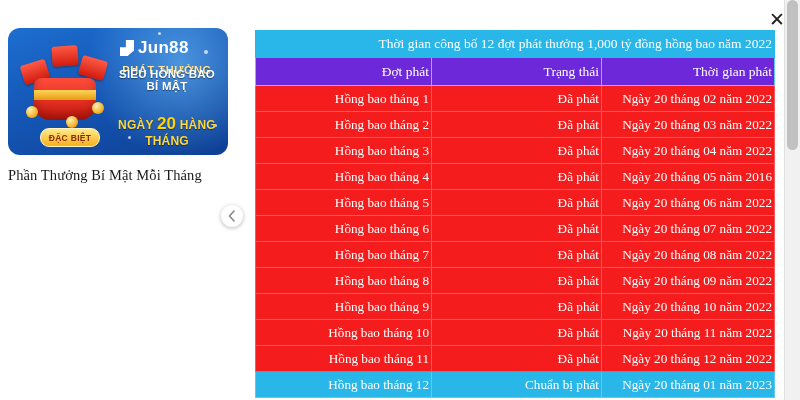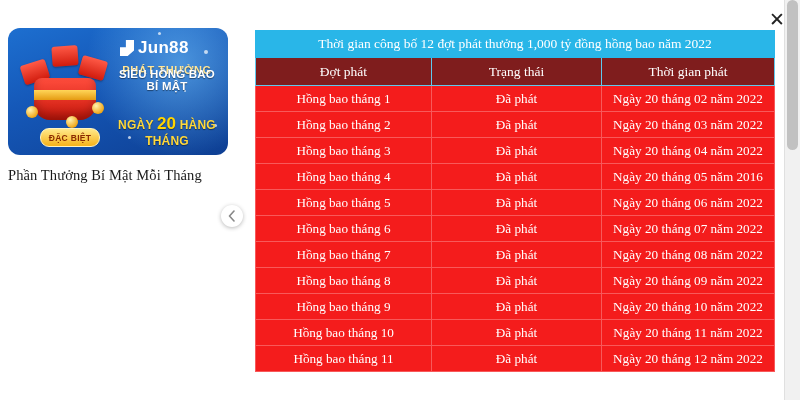--- a/index.html
+++ b/index.html
@@ -209,37 +209,37 @@
     border-collapse: collapse;
     width: 519px;
     table-layout: fixed;
   }
   col.c1 { width: 176px; }
   col.c2 { width: 170px; }
   col.c3 { width: 173px; }
   td, th {
     border: 1px solid #e8e8e8;
     height: 25px;
-    text-align: center;
+    text-align: right;
     vertical-align: middle;
     font-family: "Liberation Serif", serif;
     font-size: 13.2px;
     color: #ffffff;
     padding: 0 2px;
     white-space: nowrap;
     overflow: hidden;
   }
   tr.title-row td {
     background: #29b6e8;
     font-size: 13.5px;
     height: 26px;
     border-color: #29b6e8;
   }
   tr.head-row th {
-    background: #7f1d1d;
+    background: #6d28d9;
     font-weight: normal;
     font-size: 13.5px;
     height: 27px;
     border-color: #5fcaee;
   }
   tr.data-row td {
     background: #f41c1c;
     border-color: #f8595a;
   }
   tr.data-row.highlight td {
@@ -363,17 +363,22 @@
           <tr class="data-row">
             <td>Hồng bao tháng 10</td>
             <td>Đã phát</td>
             <td>Ngày 20 tháng 11 năm 2022</td>
           </tr>
           <tr class="data-row">
             <td>Hồng bao tháng 11</td>
             <td>Đã phát</td>
             <td>Ngày 20 tháng 12 năm 2022</td>
           </tr>
+          <tr class="data-row highlight">
+            <td>Hồng bao tháng 12</td>
+            <td>Chuẩn bị phát</td>
+            <td>Ngày 20 tháng 01 năm 2023</td>
+          </tr>
         </tbody>
     </table>
   </div>
 
 </div>
 
 </body></html>

